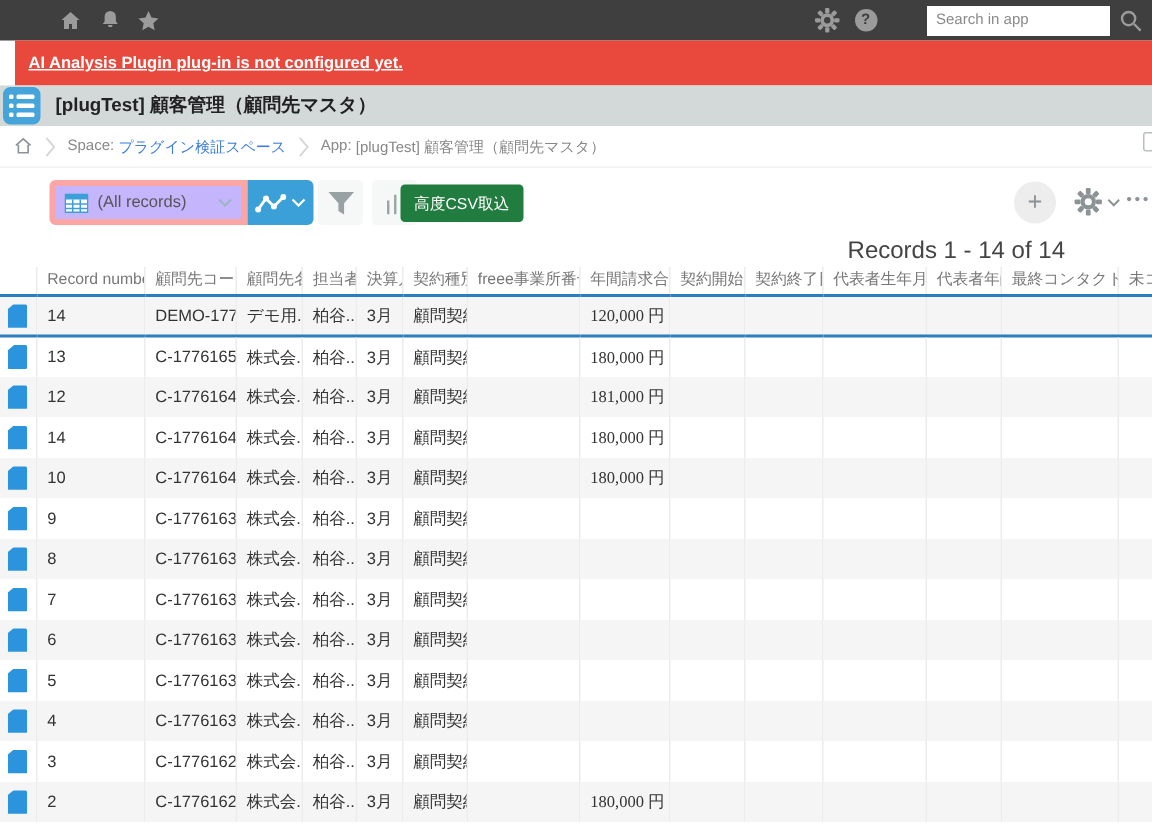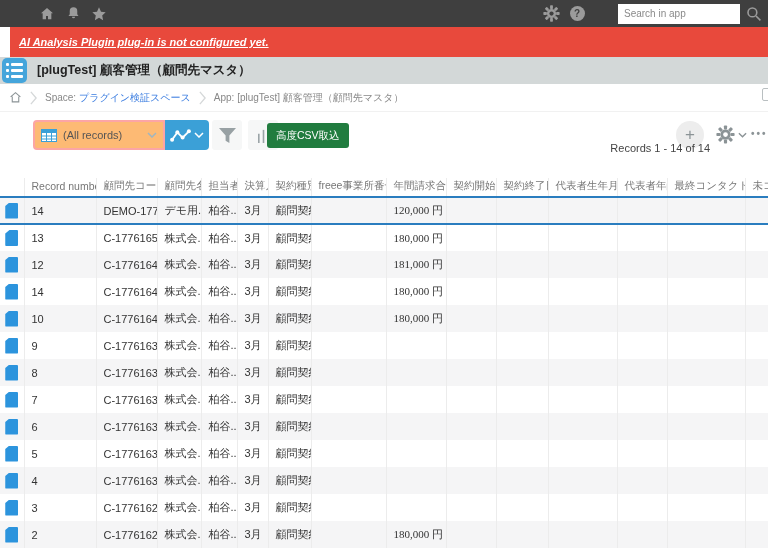--- a/index.html
+++ b/index.html
@@ -15,21 +15,21 @@
   #tb-right { margin-left:auto; display:flex; align-items:center; height:27px; }
   #help-circle { width:15px; height:15px; border-radius:50%; background:#9b9b9b; color:#3f3f3f;
     font-size:10px; font-weight:bold; display:flex; align-items:center; justify-content:center; }
   #search-box { width:122px; height:20px; border:none; background:#fff; font-size:10px; padding:0 6px;
     color:#333; margin-left:28px; }
   #search-box::placeholder { color:#8a8a8a; }
   #search-btn { width:28px; height:27px; display:flex; align-items:center; justify-content:center; cursor:pointer; }
 
   
   #banner { position:absolute; top:27px; left:10px; right:0; height:30px; background:#e8493c;
-    display:flex; align-items:center; padding-left:9px;font-style:italic; }
+    display:flex; align-items:center; padding-left:9px; }
   #banner a { color:#fff; font-size:11px; font-weight:bold; text-decoration:underline; cursor:pointer; }
 
   
   #titlebar { position:absolute; top:57px; left:0; width:768px; height:27px; background:#d3d8d8;
     display:flex; align-items:center; }
   #app-icon { width:25px; height:25px; background:#45a5db; border-radius:5px; margin-left:2px;
     display:flex; flex-direction:column; justify-content:center; gap:3px; padding:0 4px; }
   #app-icon .line { display:flex; align-items:center; gap:2px; }
   #app-icon .dot { width:3px; height:3px; background:#fff; border-radius:1px; }
   #app-icon .bar { height:2.5px; background:#fff; flex:1; border-radius:1px; }
@@ -40,42 +40,42 @@
     display:flex; align-items:center; font-size:10px; color:#888; border-bottom:1px solid #f1f1f1; }
   #breadcrumb .sep { margin:0 8px; display:flex; align-items:center; }
   #bc-home { margin-left:9px; display:flex; align-items:center; cursor:pointer; }
   .bc-link { color:#3b7de0; cursor:pointer; }
   #bc-corner { position:absolute; top:4px; left:762px; width:12px; height:13px;
     border:1.5px solid #b9bfc1; border-radius:2px; background:#fff; }
 
   
   #toolbar { position:absolute; top:112px; left:0; width:768px; height:46px; background:#fff; }
   #view-selector { position:absolute; left:33px; top:8px; height:30px; display:flex; cursor:pointer; }
-  #view-white { width:132px; height:30px; background:#fdba74; border:2px solid #fca5a5;
+  #view-white { width:132px; height:30px; background:#c4b5fd; border:4px solid #fca5a5;
     border-radius:4px 0 0 4px; display:flex; align-items:center; padding:0 6px; }
   #view-white .vlabel { font-size:11px; color:#555; margin-left:6px; flex:1; }
   #view-blue { width:44px; height:30px; background:#3ba0d7; border-radius:0 4px 4px 0;
     display:flex; align-items:center; justify-content:center; gap:3px; color:#fff; }
   .tool-btn { position:absolute; top:8px; width:30px; height:30px; background:#f6f7f7; border-radius:3px;
     display:flex; align-items:center; justify-content:center; cursor:pointer; }
   #filter-btn { left:212px; }
   #chart-btn { left:248px; }
   #csv-btn { position:absolute; left:267px; top:11px; height:25px; padding:0 9px; background:#217c3f;
     border:none; border-radius:3px; color:#fff; font-size:10.5px; font-weight:normal; cursor:pointer;
     font-family:"Liberation Sans", sans-serif; }
   #add-record-btn { position:absolute; left:676px; top:9px; width:28px; height:28px; border-radius:50%;
     background:#ededed; display:flex; align-items:center; justify-content:center; cursor:pointer;
     color:#8b9396; font-size:17px; }
   #settings-btn { position:absolute; left:716px; top:13px; display:flex; align-items:center; gap:3px;
     color:#8b9396; cursor:pointer; }
   #more-btn { position:absolute; left:751px; top:16px; color:#8b9396; font-size:10px;
     letter-spacing:2px; font-weight:bold; cursor:pointer; }
 
   
-  #records-info { position:absolute; top:142px; right:58px; font-size:11px; color:#444; }
+  #records-info { position:absolute; top:159px; right:58px; font-size:16px; color:#444; }
 
   
   #table-wrap { position:absolute; top:178px; left:0; width:768px; height:371px; overflow:hidden; }
   table { border-collapse:collapse; table-layout:fixed; width:805px; }
   th { height:19px; font-size:10.5px; font-weight:normal; color:#777; text-align:left;
     padding:0 4px 2px 7px; border-right:1px solid #ececec; border-bottom:1px solid #e2e2e2;
     white-space:nowrap; overflow:hidden; background:#fff; cursor:pointer; }
   th:first-child { border-right:1px solid #ececec; }
   td { height:27px; font-size:11px; color:#333; padding:0 6px 0 7px;
     border-right:1px solid #ececec; white-space:nowrap; overflow:hidden; }

